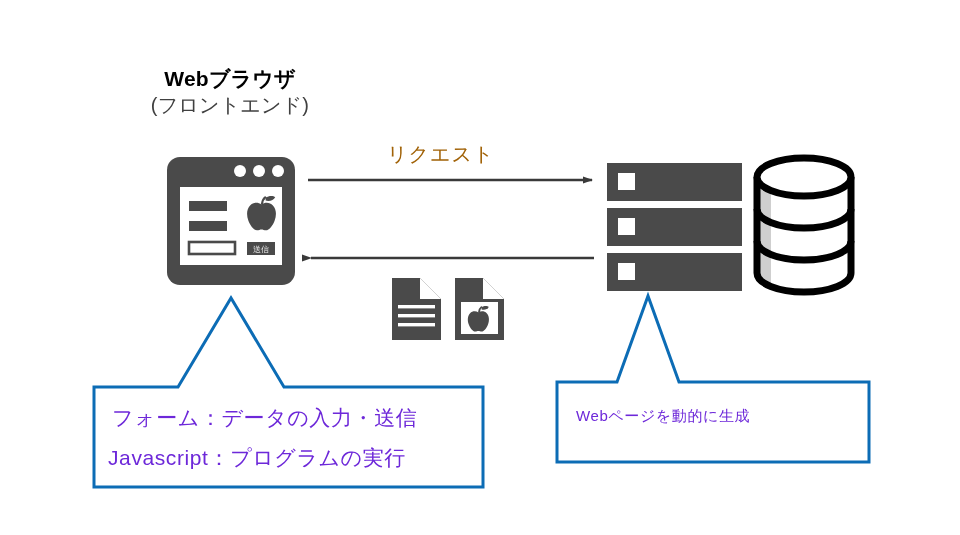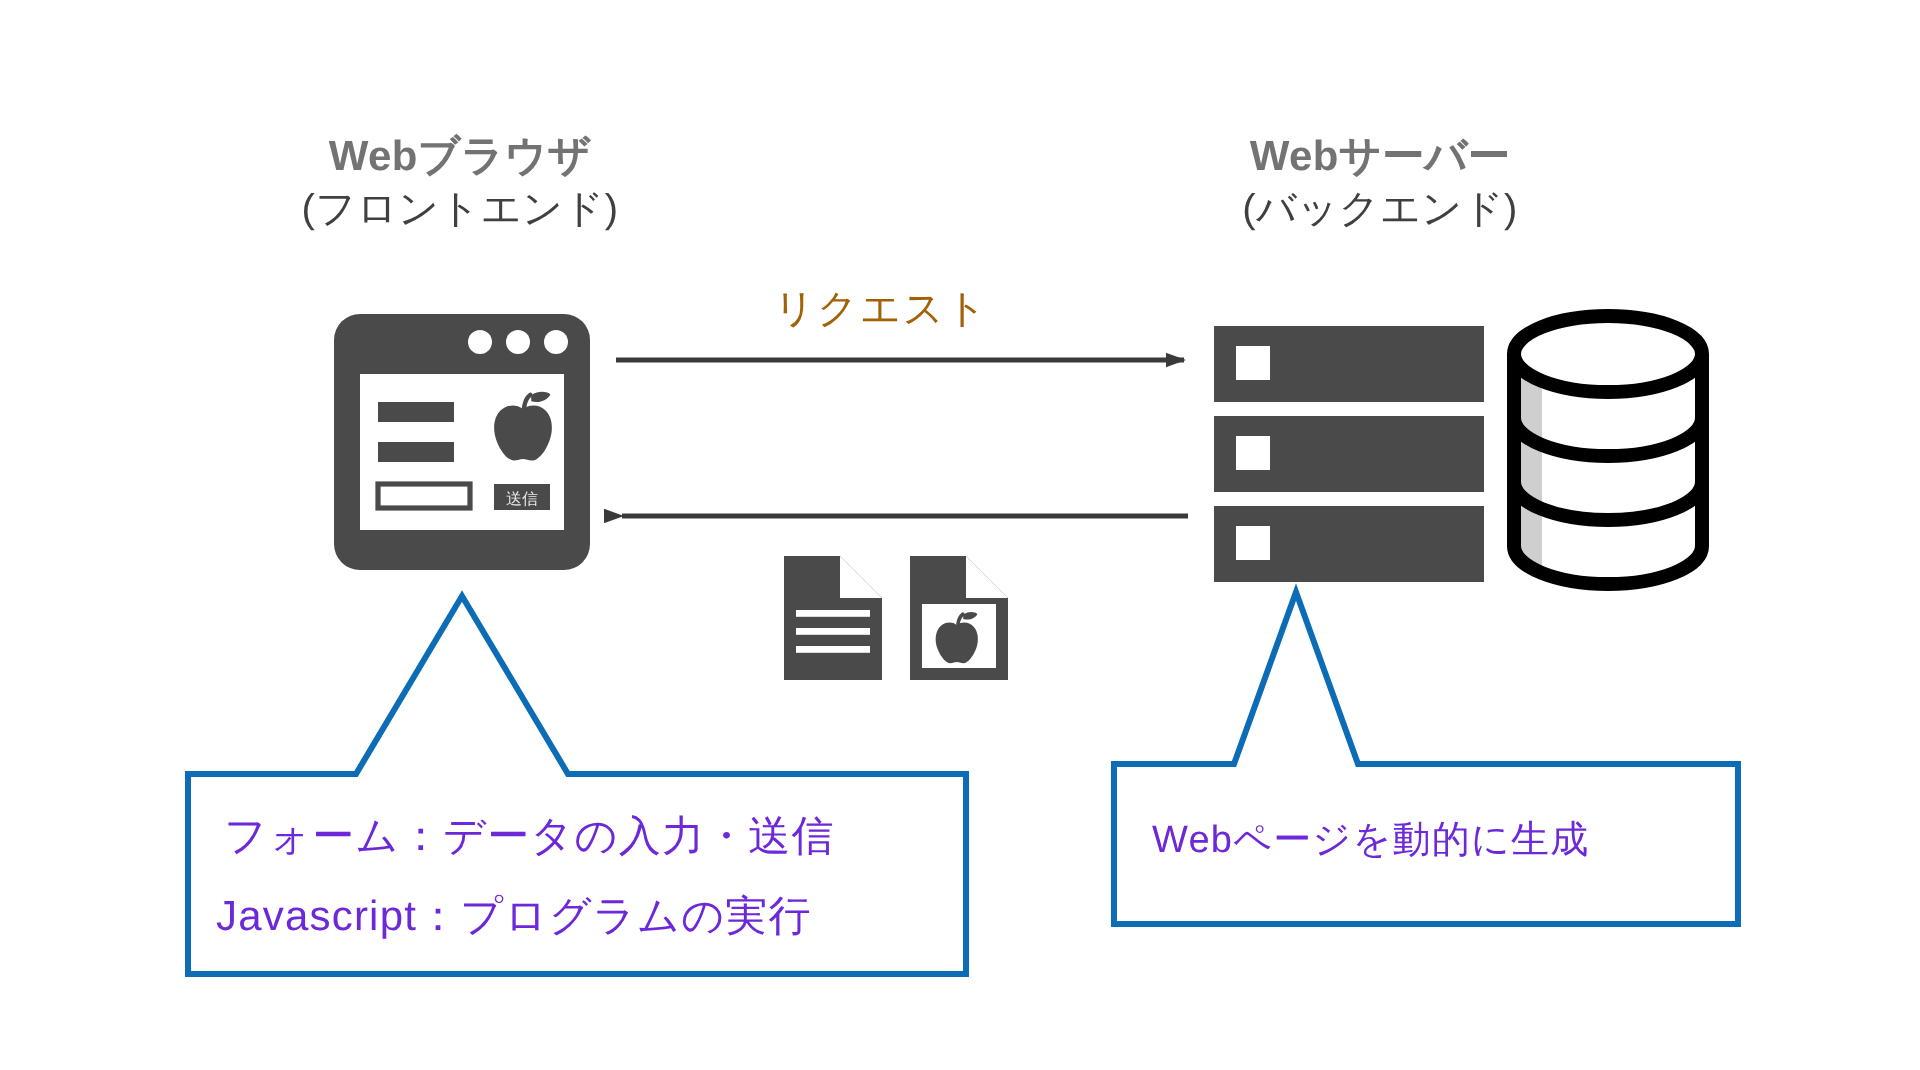--- a/index.html
+++ b/index.html
@@ -23,21 +23,21 @@
   
   .heading-block {
     position: absolute;
     text-align: center;
     line-height: 1.28;
     white-space: nowrap;
   }
   .heading-main {
     font-size: 21px;
     font-weight: bold;
-    color: #737373;
+    color: #000000;
     letter-spacing: 0.2px;
   }
   .heading-sub {
     font-size: 20px;
     font-weight: normal;
     color: #404040;
     letter-spacing: 0.2px;
   }
 
   
@@ -61,36 +61,32 @@
 
   
   .callout-text {
     position: absolute;
     color: #6d28d9;
     white-space: nowrap;
     letter-spacing: 0.6px;
   }
   .callout-text.l1 { font-size: 21px; }
   .callout-text.l2 { font-size: 21px; }
-  .callout-text.r1 { font-size: 19px; }
+  .callout-text.r1 { font-size: 15px; }
 </style>
 </head>
 <body>
 
 <div id="canvas">
 
   <div class="heading-block" style="left:60px; top:66px; width:340px;">
     <div class="heading-main">Webブラウザ</div>
     <div class="heading-sub">(フロントエンド)</div>
   </div>
 
-  <div class="heading-block" style="left:520px; top:66px; width:340px;">
-    <div class="heading-main">Webサーバー</div>
-    <div class="heading-sub">(バックエンド)</div>
-  </div>
 
   <div class="arrow-label" style="left:387px; top:141px;">リクエスト</div>
 
 
   <svg class="layer" viewBox="0 0 960 535" xmlns="http://www.w3.org/2000/svg">
 
     <defs>
       <marker id="arrowRight" markerWidth="10" markerHeight="10" refX="9" refY="3.6" orient="auto" markerUnits="userSpaceOnUse">
         <path d="M0,0 L10,3.6 L0,7.2 Z" fill="#3A3A3A"></path>
       </marker>

